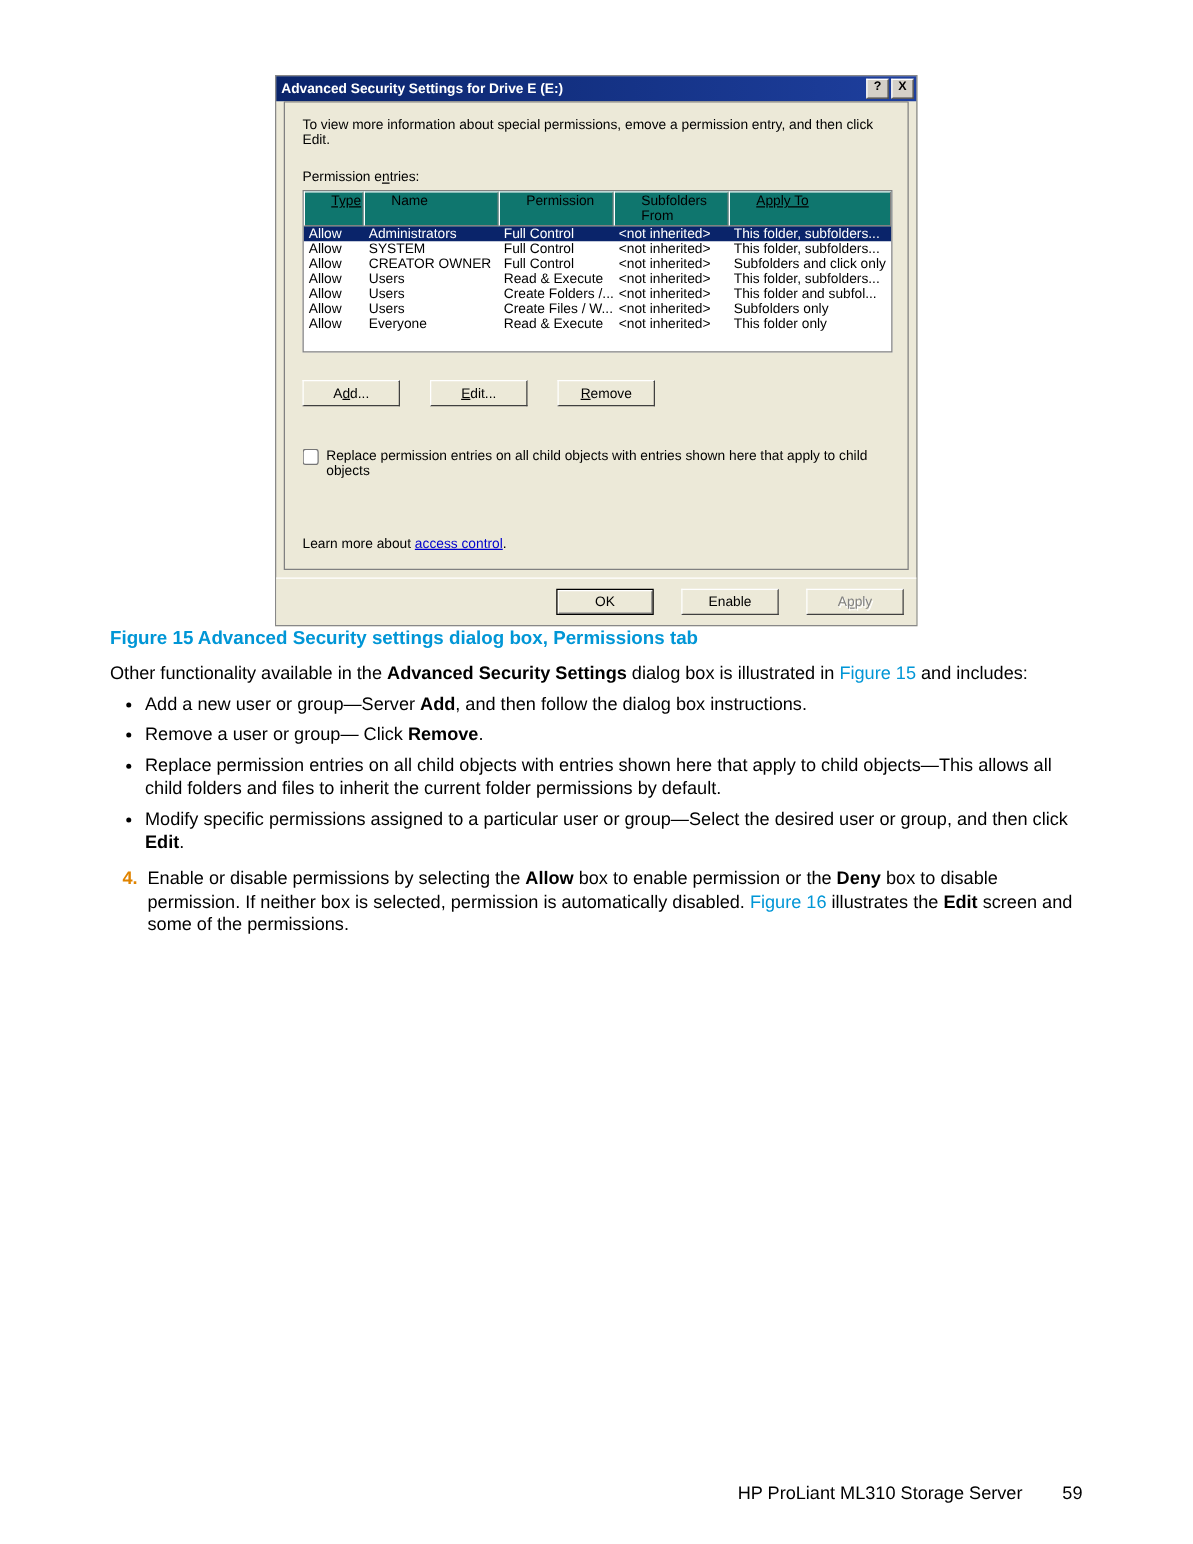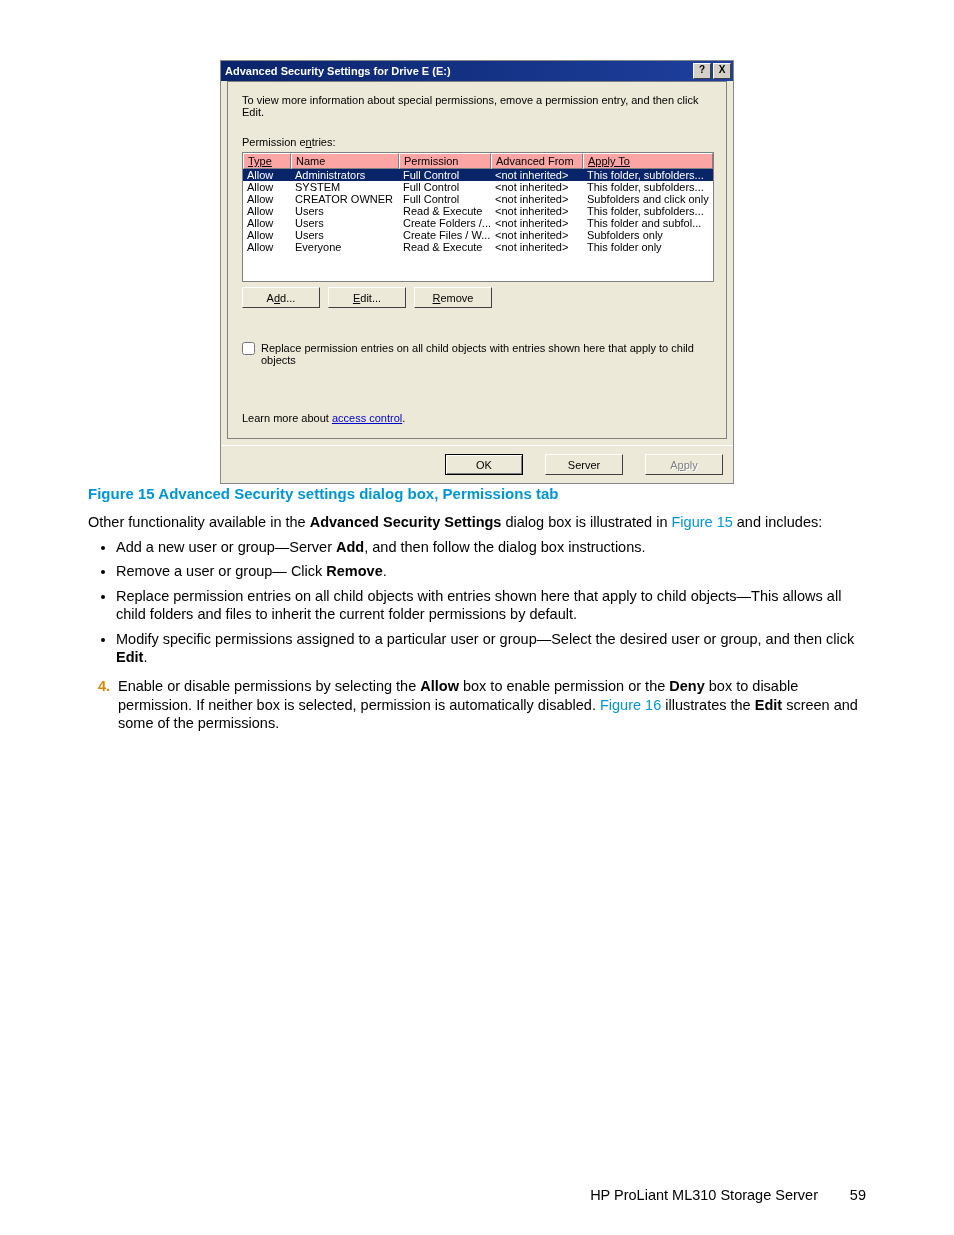--- a/index.html
+++ b/index.html
@@ -85,34 +85,34 @@
     overflow: hidden;
   }
   .perm-header {
     display: flex;
     font-size: 11px;
   }
   .perm-header .hcell {
     border: 1px solid #fff;
     border-right-color:#808080;
     border-bottom-color:#808080;
-    background: #fca5a5;
-    padding: 1px 4px;
+    background: #0f766e;
+    padding: 1px 21px;
     box-sizing: border-box;
   }
   .col-type { width: 48px; }
   .col-name { width: 108px; }
   .col-perm { width: 92px; }
   .col-inh  { width: 92px; }
   .col-apply{ flex: 1; }
   .perm-rows { font-size: 11px; }
   .perm-row { display: flex; padding: 0; }
   .perm-row.sel { background: #0a246a; color: #fff; }
   .perm-row .rcell { padding: 0 4px; box-sizing: border-box; white-space: nowrap; overflow: hidden; }
-  .btn-row { display:flex; gap: 8px; margin-top: 5px; }
+  .btn-row { display:flex; gap: 24px; margin-top: 22px; }
   .winbtn {
     border: 1px solid #404040;
     border-top-color:#fff; border-left-color:#fff;
     background:#ece9d8;
     width: 78px; height: 21px;
     font-size:11px;
     font-family: Tahoma, sans-serif;
   }
   .winbtn.disabled { color:#808080; text-shadow: 1px 1px #fff; }
   .chk-row { margin-top: 34px; display:flex; align-items:flex-start; gap:6px; }
@@ -156,21 +156,21 @@
 
     <div class="tab-body">
       <div class="info-text">To view more information about special permissions, emove a permission entry, and then click Edit.</div>
       <div class="label-entries">Permission e<span class="u">n</span>tries:</div>
 
       <div class="perm-table">
         <div class="perm-header">
           <div class="hcell col-type"><span class="u">Type</span></div>
           <div class="hcell col-name">Name</div>
           <div class="hcell col-perm">Permission</div>
-          <div class="hcell col-inh">Advanced From</div>
+          <div class="hcell col-inh">Subfolders From</div>
           <div class="hcell col-apply"><span class="u">Apply To</span></div>
         </div>
         <div class="perm-rows" id="perm-rows">
             <div class="perm-row sel">
               <div class="rcell col-type">Allow</div>
               <div class="rcell col-name">Administrators</div>
               <div class="rcell col-perm">Full Control</div>
               <div class="rcell col-inh">&lt;not inherited&gt;</div>
               <div class="rcell col-apply">This folder, subfolders...</div>
             </div>
@@ -230,21 +230,21 @@
         <span>Replace permission entries on all child objects with entries shown here that apply to child objects</span>
       </div>
 
       <div class="learn">
         <span>Learn more about </span><a href="#">access control</a><span>.</span>
       </div>
     </div>
 
     <div class="bottom-btns">
       <button class="winbtn" style="border:1px solid #000; box-shadow: inset 1px 1px #fff, inset -1px -1px #808080;">OK</button>
-      <button class="winbtn">Server</button>
+      <button class="winbtn">Enable</button>
       <button class="winbtn disabled">A<span class="u">p</span>ply</button>
     </div>
   </div>
 
   <div class="doc">
     <div class="fig-caption">Figure 15 Advanced Security settings dialog box, Permissions tab</div>
 
     <div>
       <span>Other functionality available in the </span><strong>Advanced Security Settings</strong><span> dialog box is illustrated in </span><a class="link" href="#">Figure 15</a><span> and includes:</span>
     </div>

